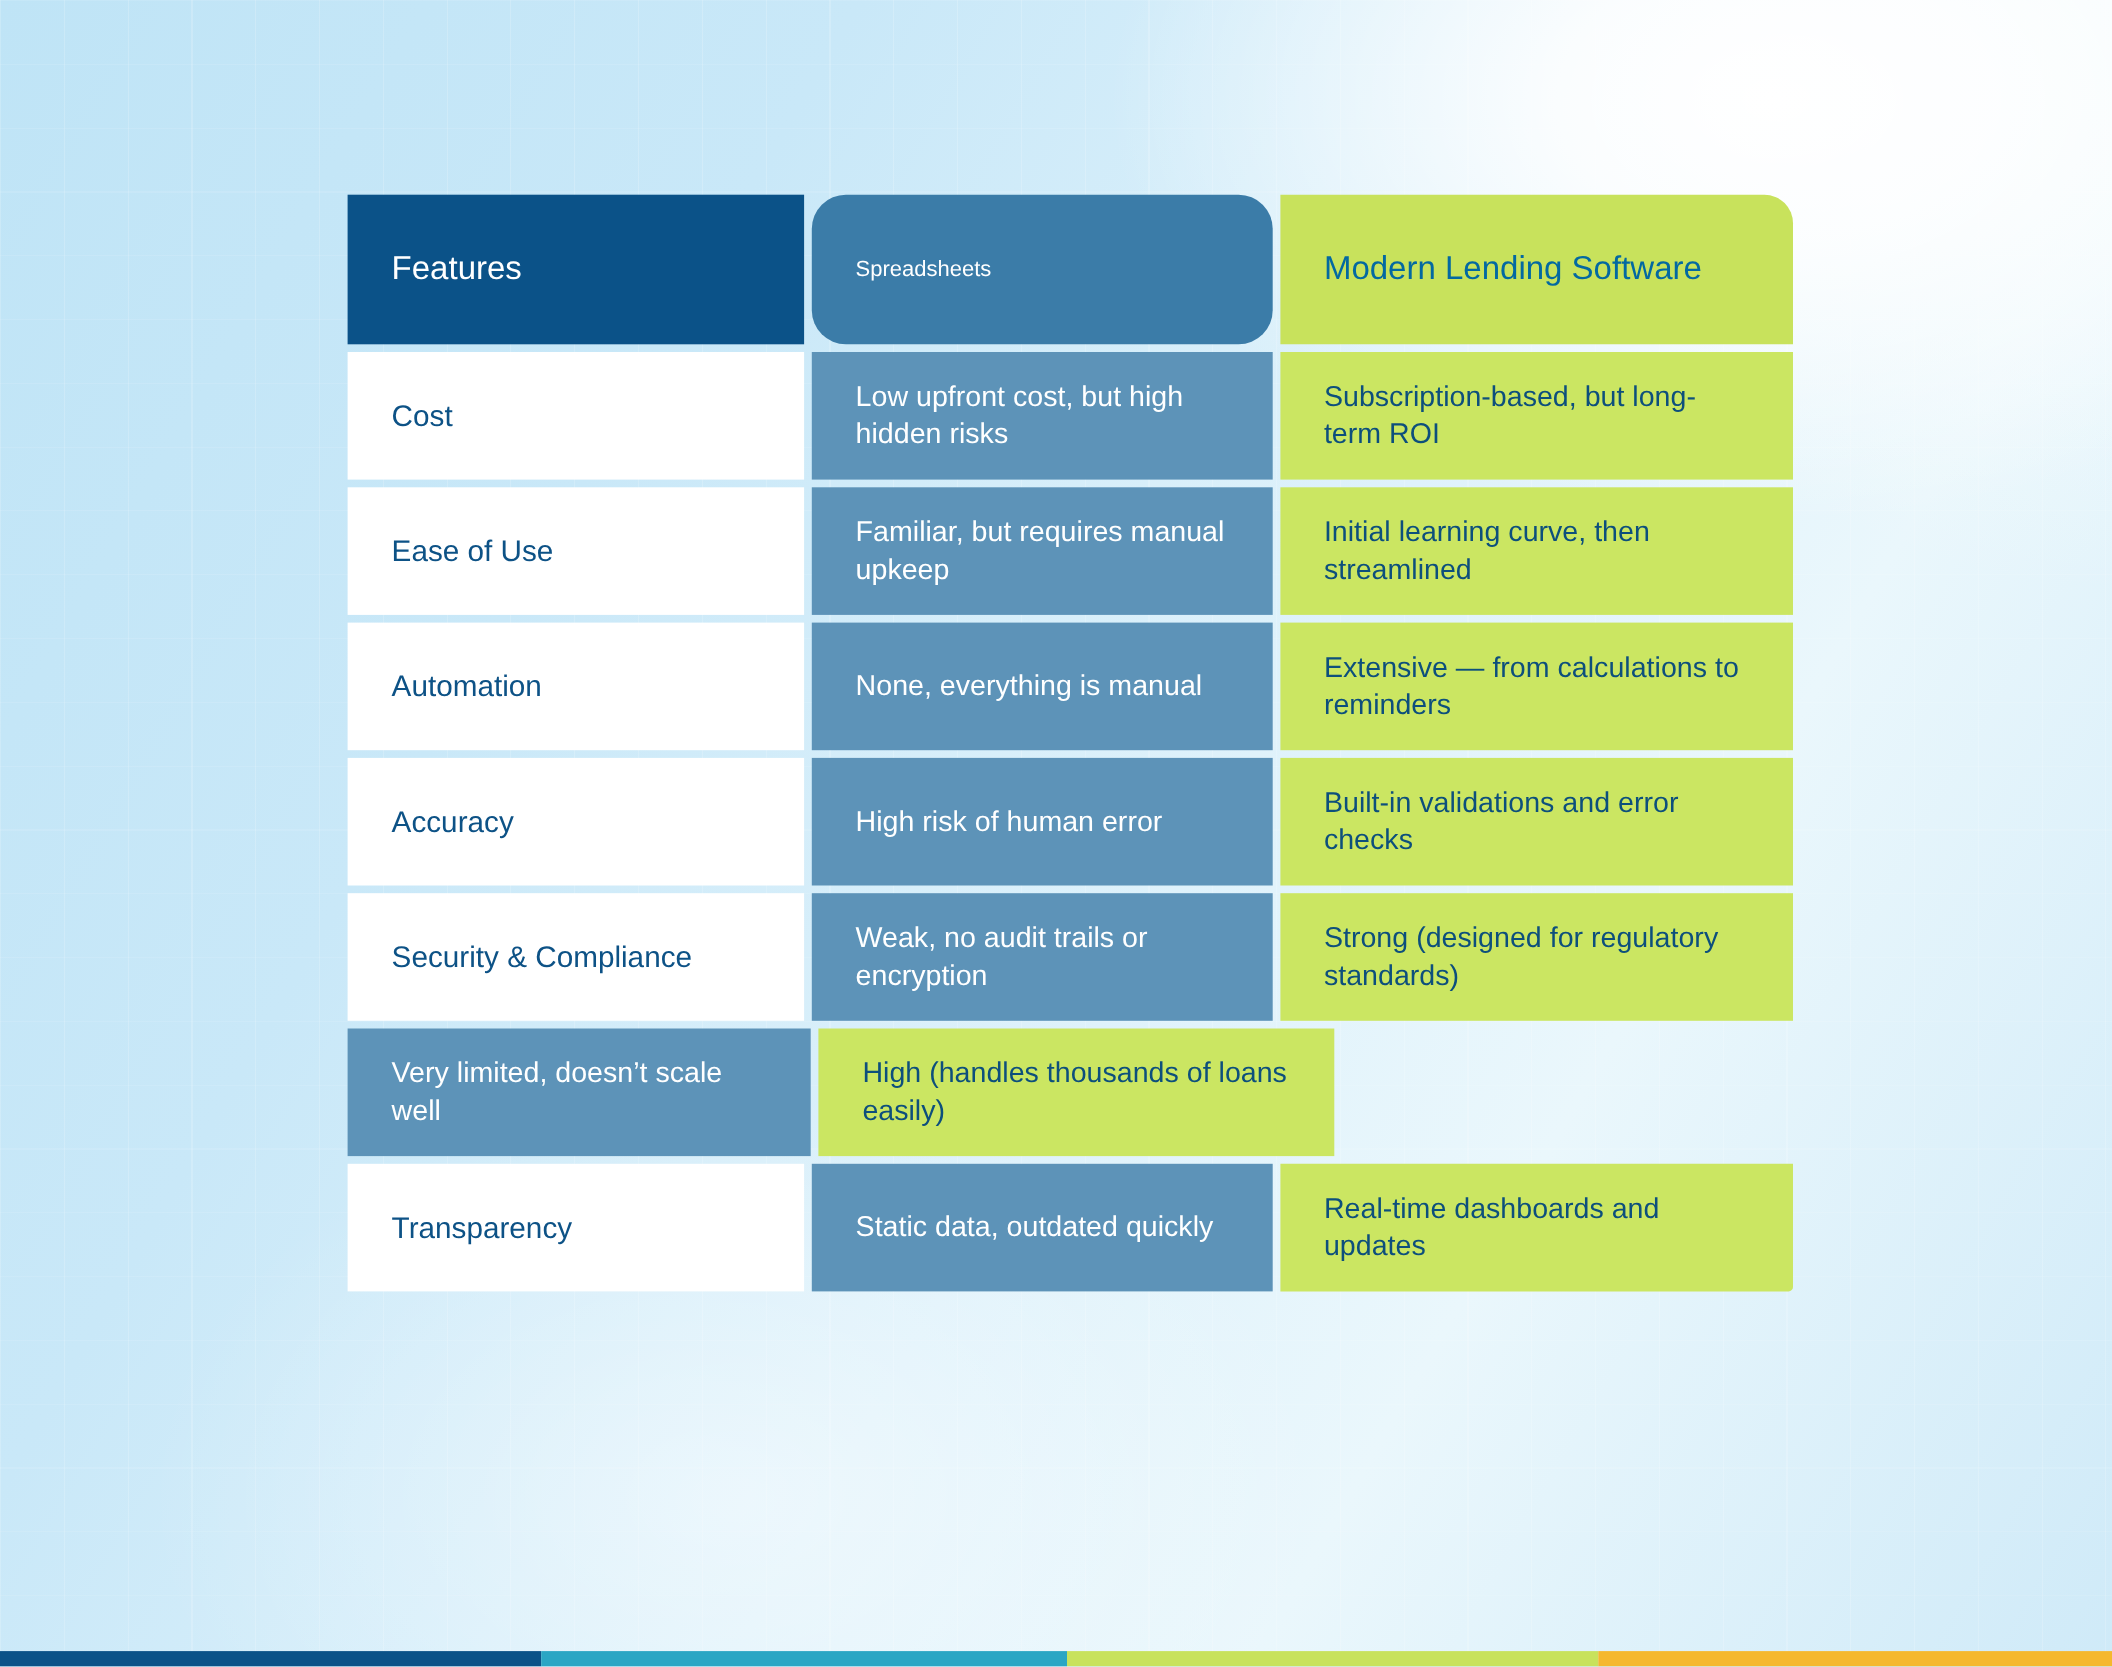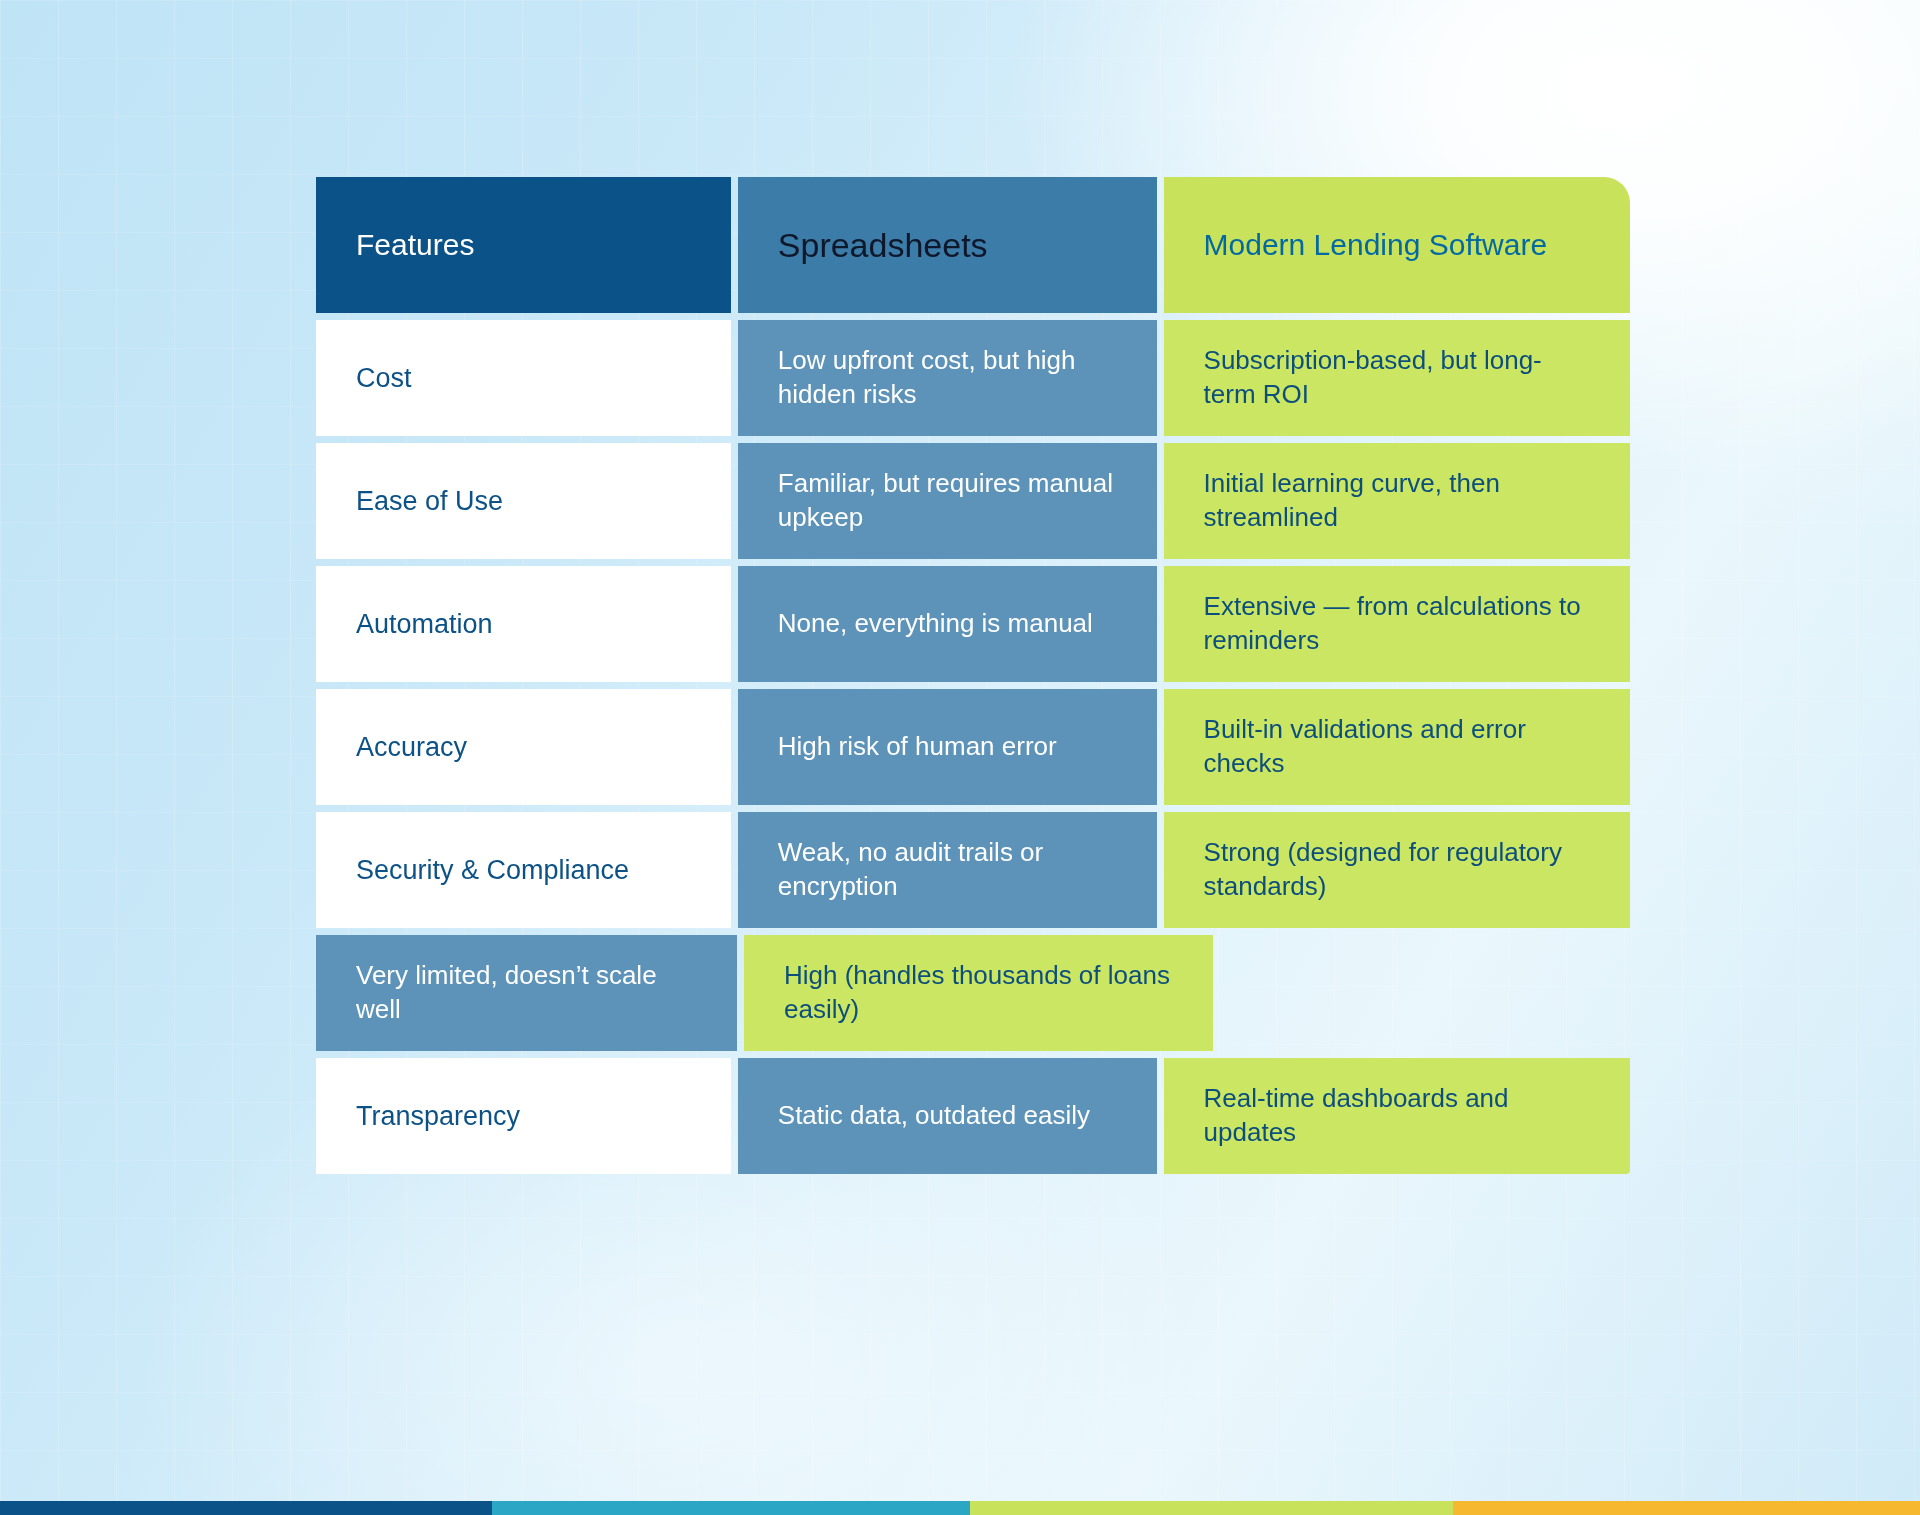--- a/index.html
+++ b/index.html
@@ -68,22 +68,23 @@
     height: 136px;
     align-items: center;
   }
   .head-feature {
     background: #0b5288;
     color: #ffffff;
     font-size: 30px;
   }
   .head-spread {
     background: #3b7ca8;
-    color: #0f172a;
-    font-size: 34px;
+    color: #ffffff;
+    font-size: 20px;
+    border-radius: 31px;
   }
   .head-modern {
     background: #c8e25c;
     color: #0369a1;
     font-size: 30px;
     line-height: 1.25;
     border-top-right-radius: 26px;
   }
 
   
@@ -172,21 +173,21 @@
     <div class="cell col-modern c-modern">Strong (designed for regulatory standards)</div>
   </div>
 
   <div class="row body-row">
     <div class="cell col-spread c-spread">Very limited, doesn’t scale well</div>
     <div class="cell col-modern c-modern">High (handles thousands of loans easily)</div>
   </div>
 
   <div class="row body-row">
     <div class="cell col-feature c-feature">Transparency</div>
-    <div class="cell col-spread c-spread">Static data, outdated easily</div>
+    <div class="cell col-spread c-spread">Static data, outdated quickly</div>
     <div class="cell col-modern c-modern">Real-time dashboards and updates</div>
   </div>
 
 </div>
 
 <div id="bottom-bar">
   <div class="seg seg-1"></div>
   <div class="seg seg-2"></div>
   <div class="seg seg-3"></div>
   <div class="seg seg-4"></div>

